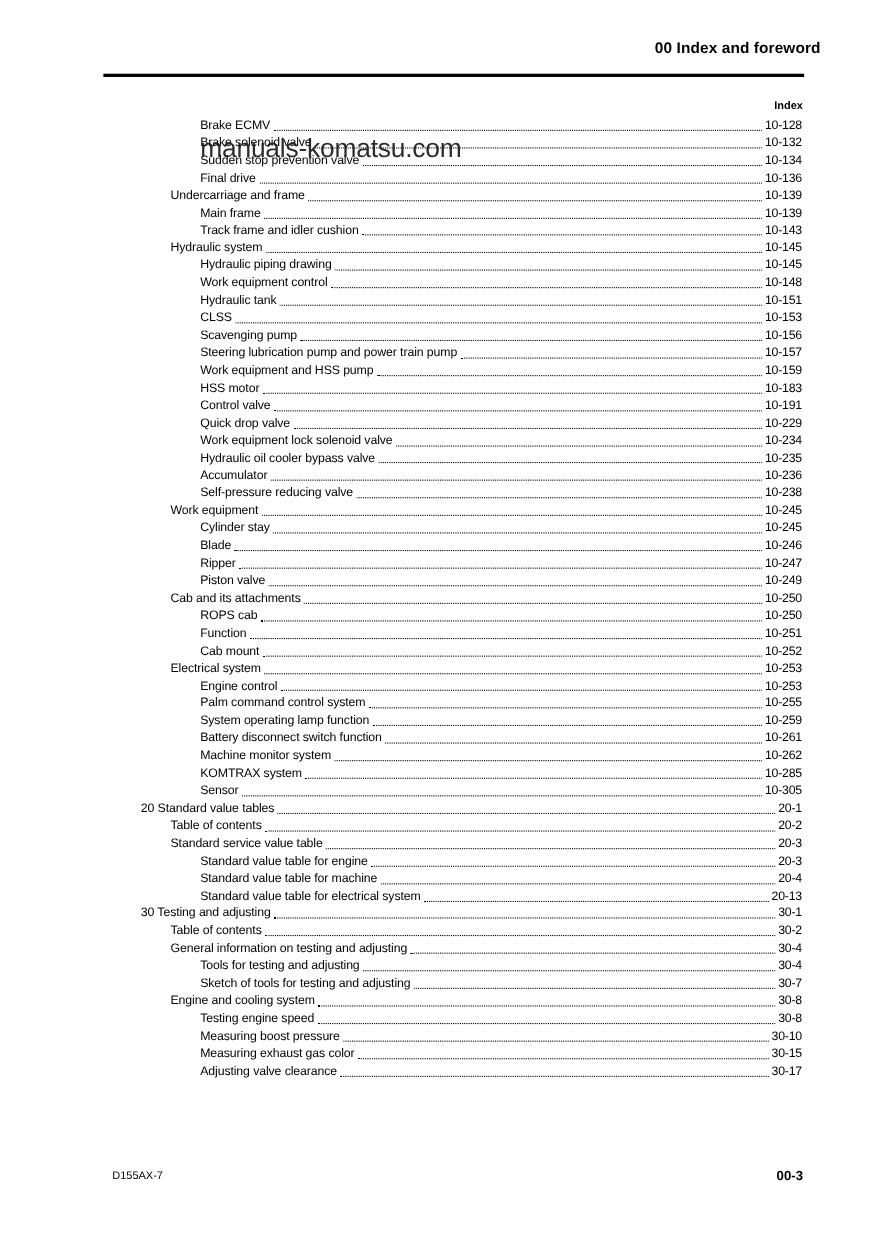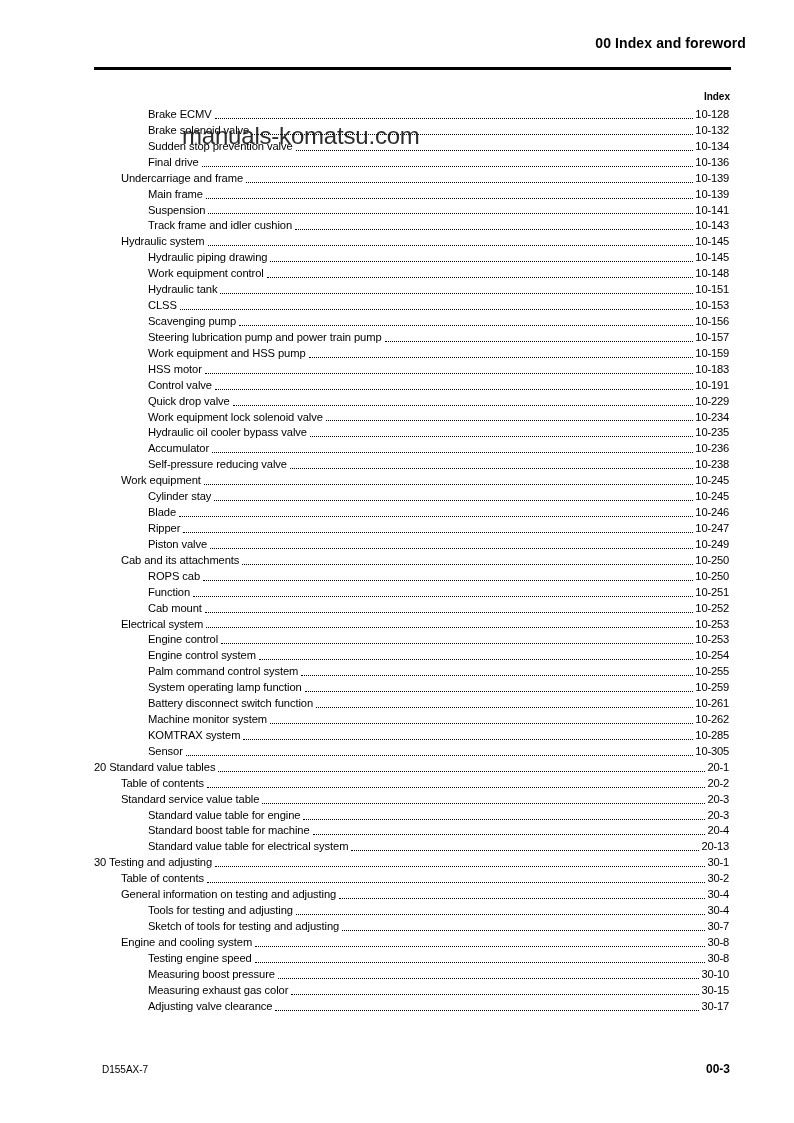--- a/index.html
+++ b/index.html
@@ -48,20 +48,21 @@
       width: 635px;
     }
     .toc-row {
       position: relative;
       height: 15.93px;
       line-height: 15.93px;
       font-size: 11.2px;
       display: flex;
       align-items: baseline;
       white-space: nowrap;
+      margin-left: 34px;
     }
     .toc-row.lvl0 { padding-left: 0px; justify-content: space-between; }
     .toc-row.lvl1 { padding-left: 27px; }
     .toc-row.lvl2 { padding-left: 54px; }
     .toc-label {
       flex: 0 0 auto;
       background: #fff;
       padding-right: 1px;
       letter-spacing: -0.1px;
     }
@@ -143,25 +144,20 @@
       <span class="toc-label">Undercarriage and frame</span>
       <span class="toc-dots"></span>
       <span class="toc-page">10-139</span>
     </div>
     <div class="toc-row lvl2">
       <span class="toc-label">Main frame</span>
       <span class="toc-dots"></span>
       <span class="toc-page">10-139</span>
     </div>
     <div class="toc-row lvl2">
-      <span class="toc-label">Suspension</span>
-      <span class="toc-dots"></span>
-      <span class="toc-page">10-141</span>
-    </div>
-    <div class="toc-row lvl2">
       <span class="toc-label">Track frame and idler cushion</span>
       <span class="toc-dots"></span>
       <span class="toc-page">10-143</span>
     </div>
     <div class="toc-row lvl1">
       <span class="toc-label">Hydraulic system</span>
       <span class="toc-dots"></span>
       <span class="toc-page">10-145</span>
     </div>
     <div class="toc-row lvl2">
@@ -281,25 +277,20 @@
     </div>
     <div class="toc-row lvl1">
       <span class="toc-label">Electrical system</span>
       <span class="toc-dots"></span>
       <span class="toc-page">10-253</span>
     </div>
     <div class="toc-row lvl2">
       <span class="toc-label">Engine control</span>
       <span class="toc-dots"></span>
       <span class="toc-page">10-253</span>
-    </div>
-    <div class="toc-row lvl2">
-      <span class="toc-label">Engine control system</span>
-      <span class="toc-dots"></span>
-      <span class="toc-page">10-254</span>
     </div>
     <div class="toc-row lvl2">
       <span class="toc-label">Palm command control system</span>
       <span class="toc-dots"></span>
       <span class="toc-page">10-255</span>
     </div>
     <div class="toc-row lvl2">
       <span class="toc-label">System operating lamp function</span>
       <span class="toc-dots"></span>
       <span class="toc-page">10-259</span>
@@ -338,21 +329,21 @@
       <span class="toc-label">Standard service value table</span>
       <span class="toc-dots"></span>
       <span class="toc-page">20-3</span>
     </div>
     <div class="toc-row lvl2">
       <span class="toc-label">Standard value table for engine</span>
       <span class="toc-dots"></span>
       <span class="toc-page">20-3</span>
     </div>
     <div class="toc-row lvl2">
-      <span class="toc-label">Standard boost table for machine</span>
+      <span class="toc-label">Standard value table for machine</span>
       <span class="toc-dots"></span>
       <span class="toc-page">20-4</span>
     </div>
     <div class="toc-row lvl2">
       <span class="toc-label">Standard value table for electrical system</span>
       <span class="toc-dots"></span>
       <span class="toc-page">20-13</span>
     </div>
     <div class="toc-row lvl0">
       <span class="toc-label">30 Testing and adjusting</span>

